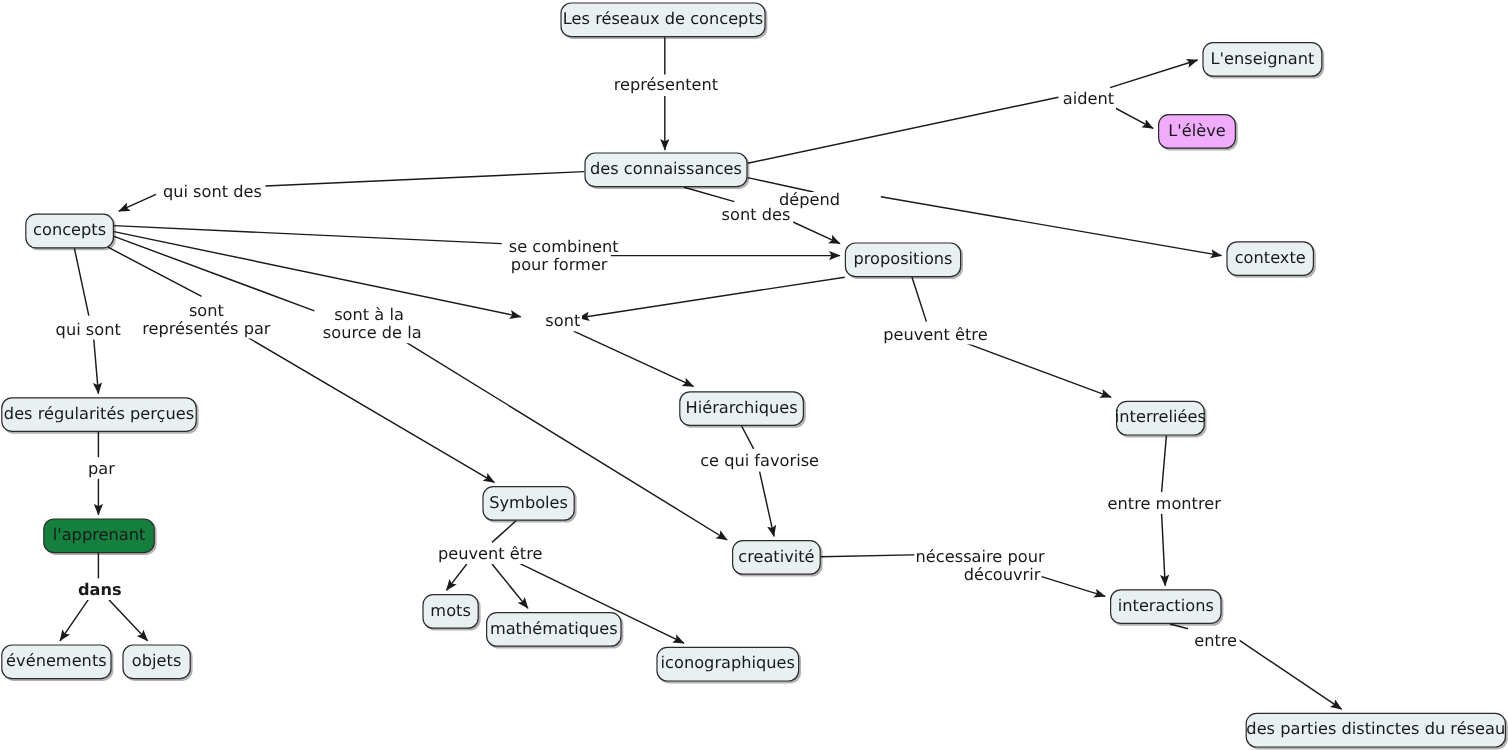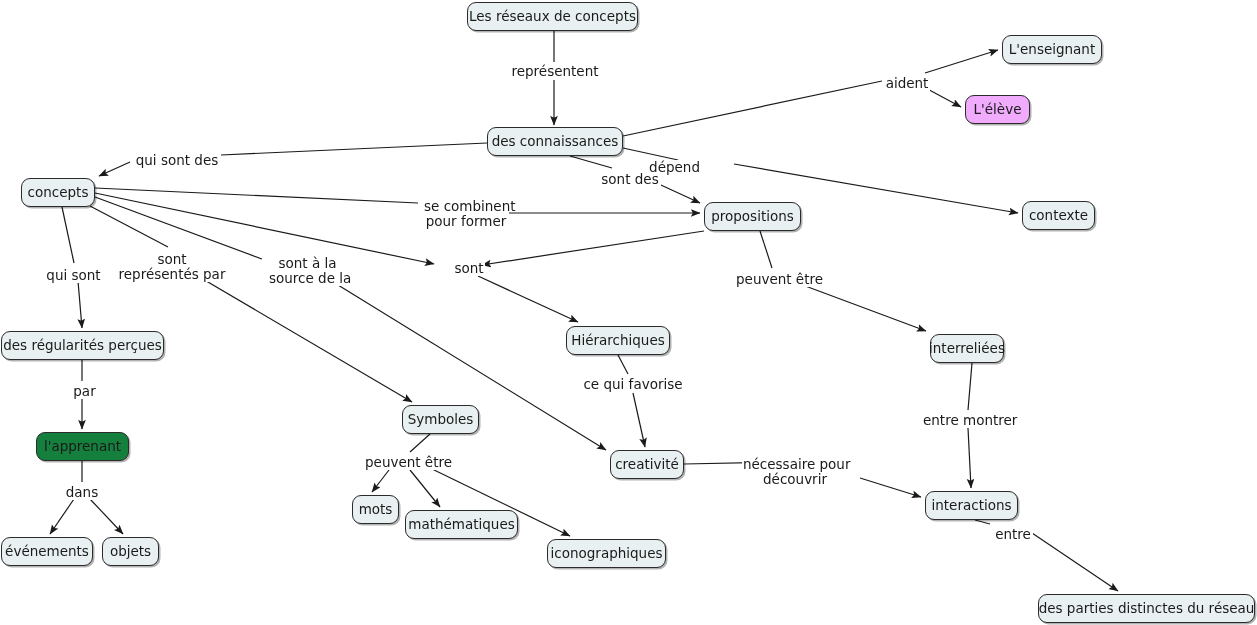--- a/index.html
+++ b/index.html
@@ -117,23 +117,23 @@
 source de la</div>
       <div class="elabel" style="left: 453px; top: 261px; width: 30px;">sont</div>
       <div class="elabel" style="left: 113px; top: 252px; width: 116px;">sont
 représentés par</div>
       <div class="elabel" style="left: 44px; top: 268px; width: 57px;">qui sont</div>
       <div class="elabel" style="left: 735px; top: 272px; width: 84px;">peuvent être</div>
       <div class="elabel" style="left: 71px; top: 384px; width: 25px;">par</div>
       <div class="elabel" style="left: 582px; top: 377px; width: 100px;">ce qui favorise</div>
       <div class="elabel" style="left: 922px; top: 413px; width: 90px;">entre montrer</div>
       <div class="elabel" style="left: 364px; top: 455px; width: 84px;">peuvent être</div>
-      <div class="elabel" style="left: 742px; top: 457px; width: 104px;">nécessaire pour
+      <div class="elabel" style="left: 762px; top: 457px; width: 104px; text-align: right;">nécessaire pour
 découvrir</div>
-      <div class="elabel" style="left: 64px; top: 485px; width: 34px;">dans</div>
+      <div class="elabel" style="left: 64px; top: 485px; width: 34px; font-weight: bold;">dans</div>
       <div class="elabel" style="left: 993px; top: 527px; width: 38px;">entre</div>
     </div>
   <div id="node-layer">
       <div class="node" style="left: 467px; top: 2px; width: 171px; height: 29px; background: rgb(233, 240, 242); border-color: rgb(43, 43, 43); color: rgb(26, 26, 26);">Les réseaux de concepts</div>
       <div class="node" style="left: 1002px; top: 35px; width: 100px; height: 29px; background: rgb(233, 240, 242); border-color: rgb(43, 43, 43); color: rgb(26, 26, 26);">L'enseignant</div>
       <div class="node" style="left: 965px; top: 95px; width: 65px; height: 29px; background: #f0abfc; border-color: rgb(43, 43, 43); color: rgb(26, 26, 26);">L'élève</div>
       <div class="node" style="left: 487px; top: 127px; width: 136px; height: 29px; background: rgb(233, 240, 242); border-color: rgb(43, 43, 43); color: rgb(26, 26, 26);">des connaissances</div>
       <div class="node" style="left: 21px; top: 178px; width: 74px; height: 29px; background: rgb(233, 240, 242); border-color: rgb(43, 43, 43); color: rgb(26, 26, 26);">concepts</div>
       <div class="node" style="left: 1022px; top: 201px; width: 73px; height: 29px; background: rgb(233, 240, 242); border-color: rgb(43, 43, 43); color: rgb(26, 26, 26);">contexte</div>
       <div class="node" style="left: 704px; top: 202px; width: 97px; height: 29px; background: rgb(233, 240, 242); border-color: rgb(43, 43, 43); color: rgb(26, 26, 26);">propositions</div>

